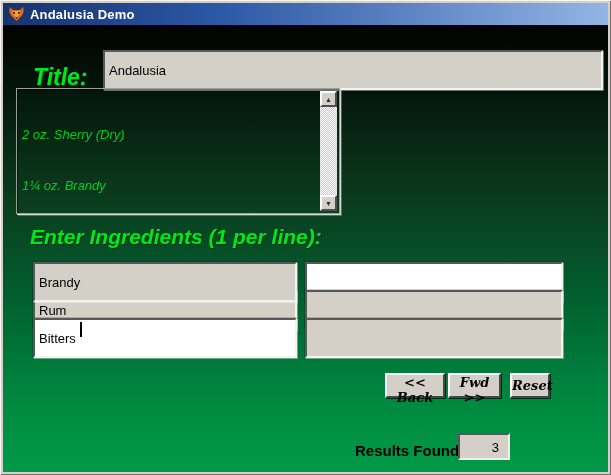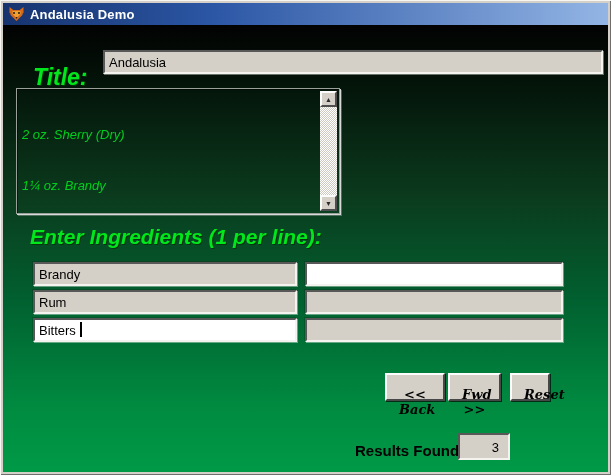--- a/index.html
+++ b/index.html
@@ -20,21 +20,21 @@
     background:linear-gradient(180deg,#020202 0%,#04150a 14%,#0b3a1d 38%,#016130 62%,#008a40 85%,#009a47 100%);
   }
   .green-label {
     position:absolute; color:#00e71c; font-weight:bold; font-style:italic;
     text-shadow:1px 1px 0 #07350c; white-space:nowrap;
   }
   .field {
     position:absolute; box-sizing:border-box; height:23px;
     background:#d4d0c8; color:#000;
     border:2px solid; border-color:#585858 #f4f3ef #f4f3ef #585858;
-    font-family:"Liberation Sans", sans-serif; font-size:13px; padding:10px 4px;
+    font-family:"Liberation Sans", sans-serif; font-size:13px; padding:18px 4px;
     outline:none; box-shadow:-1px -1px 0 #0d0d0d33, 1px 1px 0 #ffffff66;
   }
   .field.white { background:#ffffff; }
   .ta {
     position:absolute; box-sizing:border-box;
     border:1px solid #9aa09a;
     box-shadow: inset 1px 1px 0 #00000088, 1px 1px 0 #d8d8d8, 2px 2px 0 #bcbcbc66;
     background:transparent;
   }
   .ta-text {
@@ -51,21 +51,21 @@
     display:flex; align-items:center; justify-content:center;
     font-size:7px; color:#2b2b2b; cursor:default;
   }
   .sb-btn.up { top:0; } .sb-btn.down { bottom:0; }
   .btn {
     position:absolute; height:25px; box-sizing:border-box;
     background:#d4d0c8; color:#000;
     border:2px solid; border-color:#fcfcfc #474747 #474747 #fcfcfc;
     box-shadow:1px 1px 0 #000000aa;
     font-family:"DejaVu Serif", serif; font-style:italic; font-weight:bold; font-size:13px;
-    padding:12px; cursor:pointer;
+    padding:0; cursor:pointer;
   }
   .results-label { position:absolute; color:#000; font-weight:bold; font-size:15px; }
   .results-box {
     position:absolute; box-sizing:border-box; width:52px; height:27px;
     background:#d4d0c8; border:2px solid; border-color:#585858 #f4f3ef #f4f3ef #585858;
     text-align:right; font-size:13px; padding:5px 9px 0 0; color:#000;
   }
   .caret { position:absolute; width:2px; height:15px; background:#000; animation:blink 1s steps(1) infinite; }
   @keyframes blink { 50% { opacity:0; } }
 </style>

